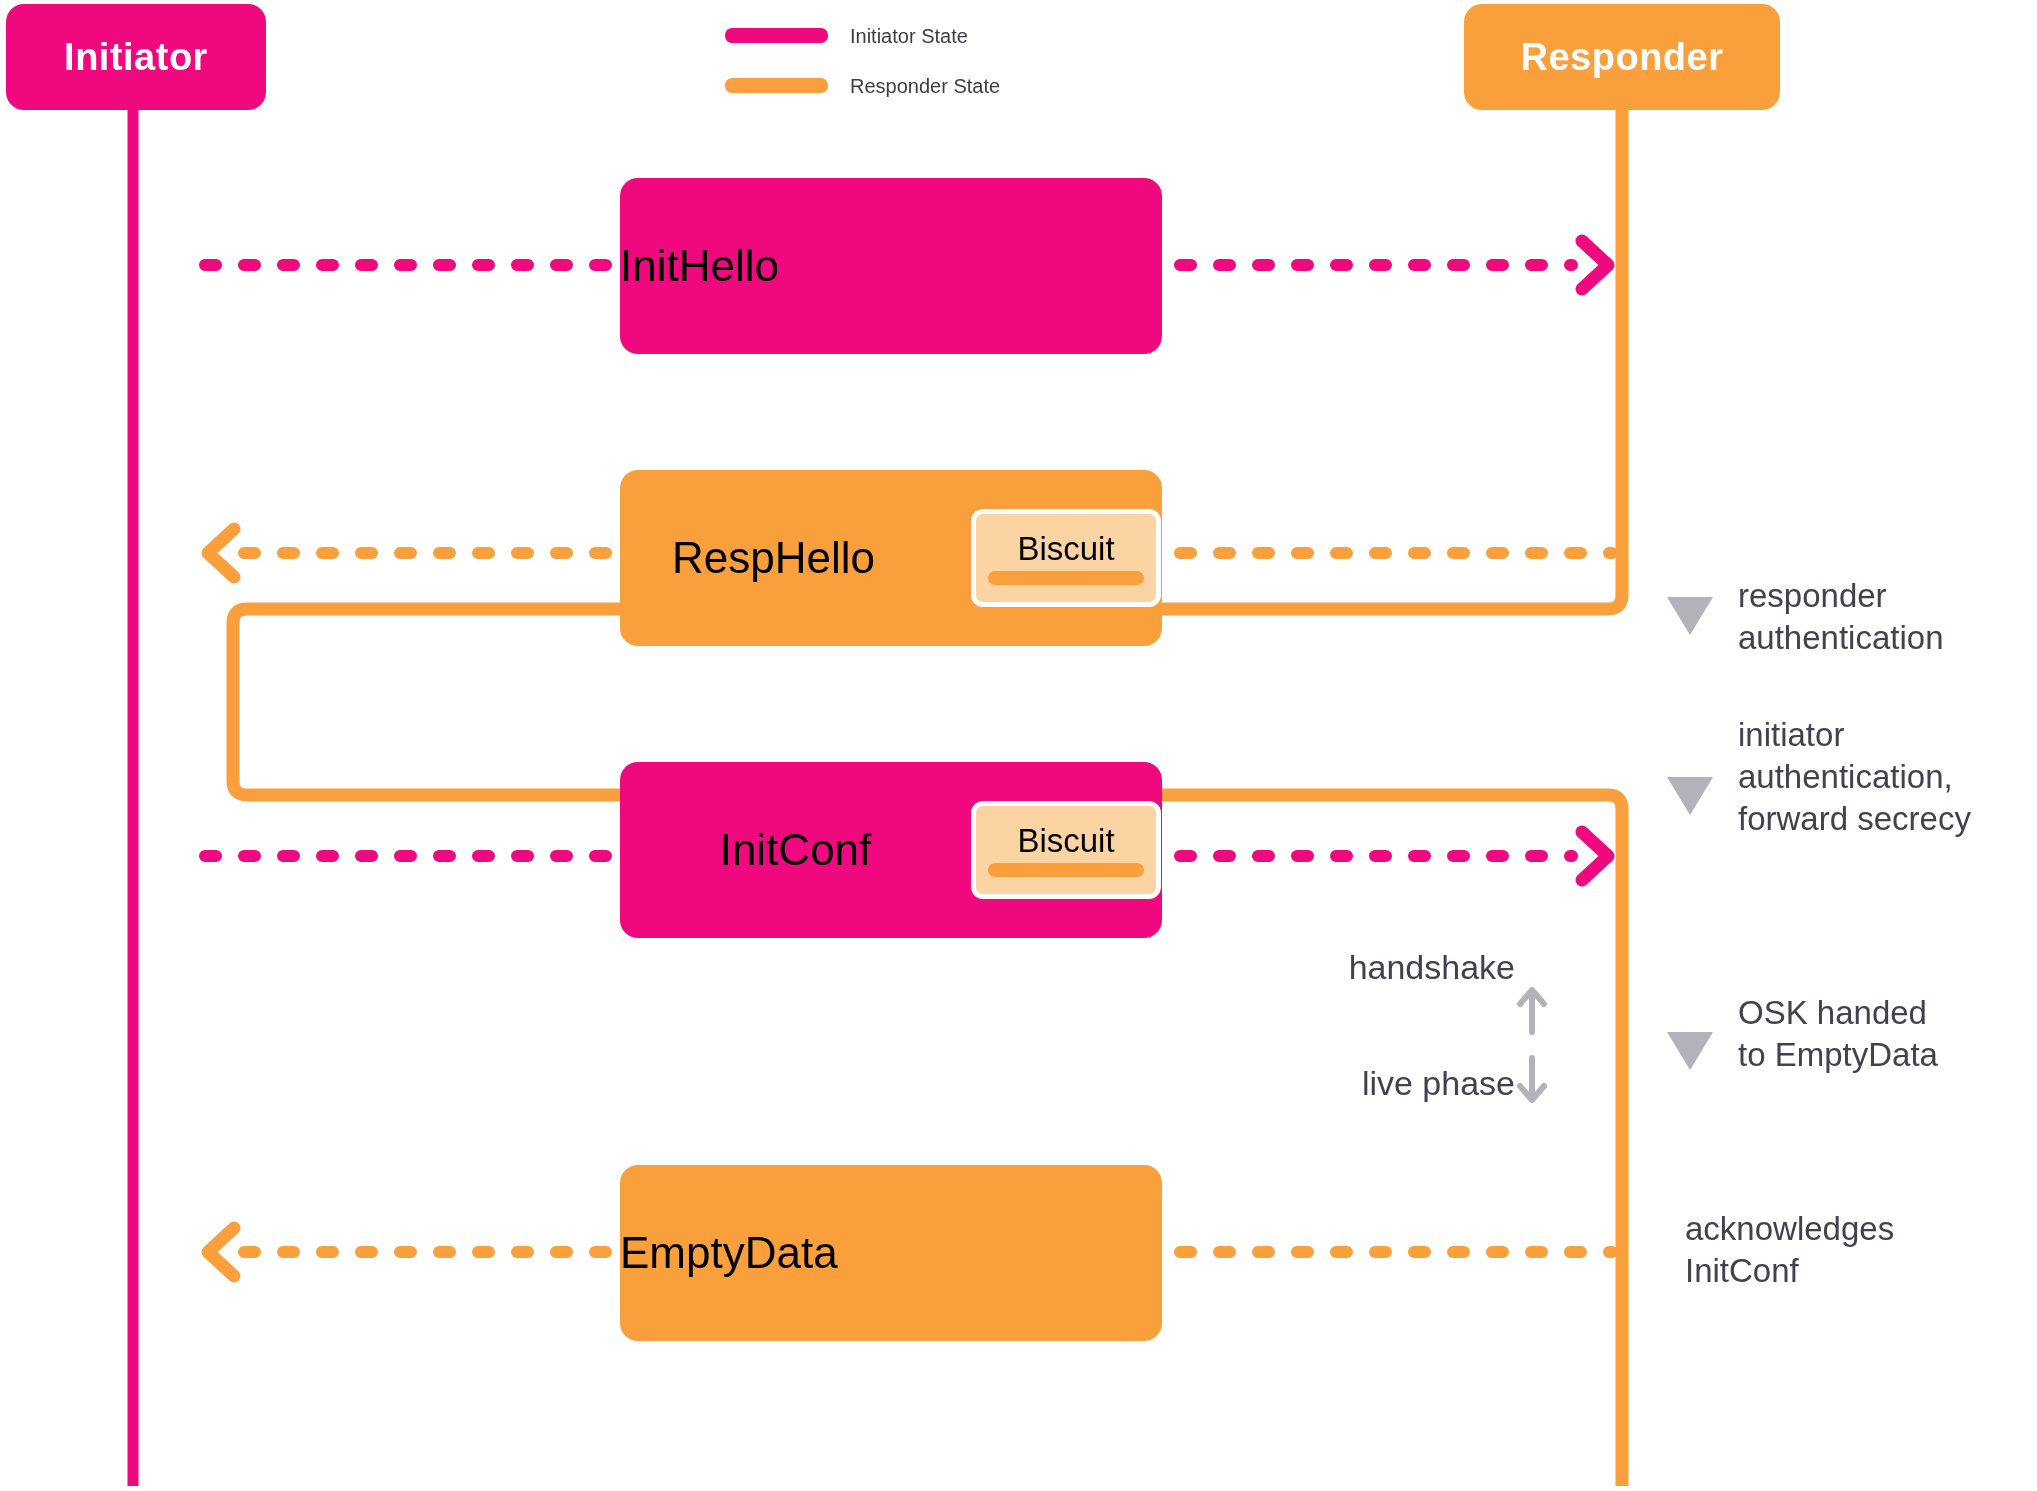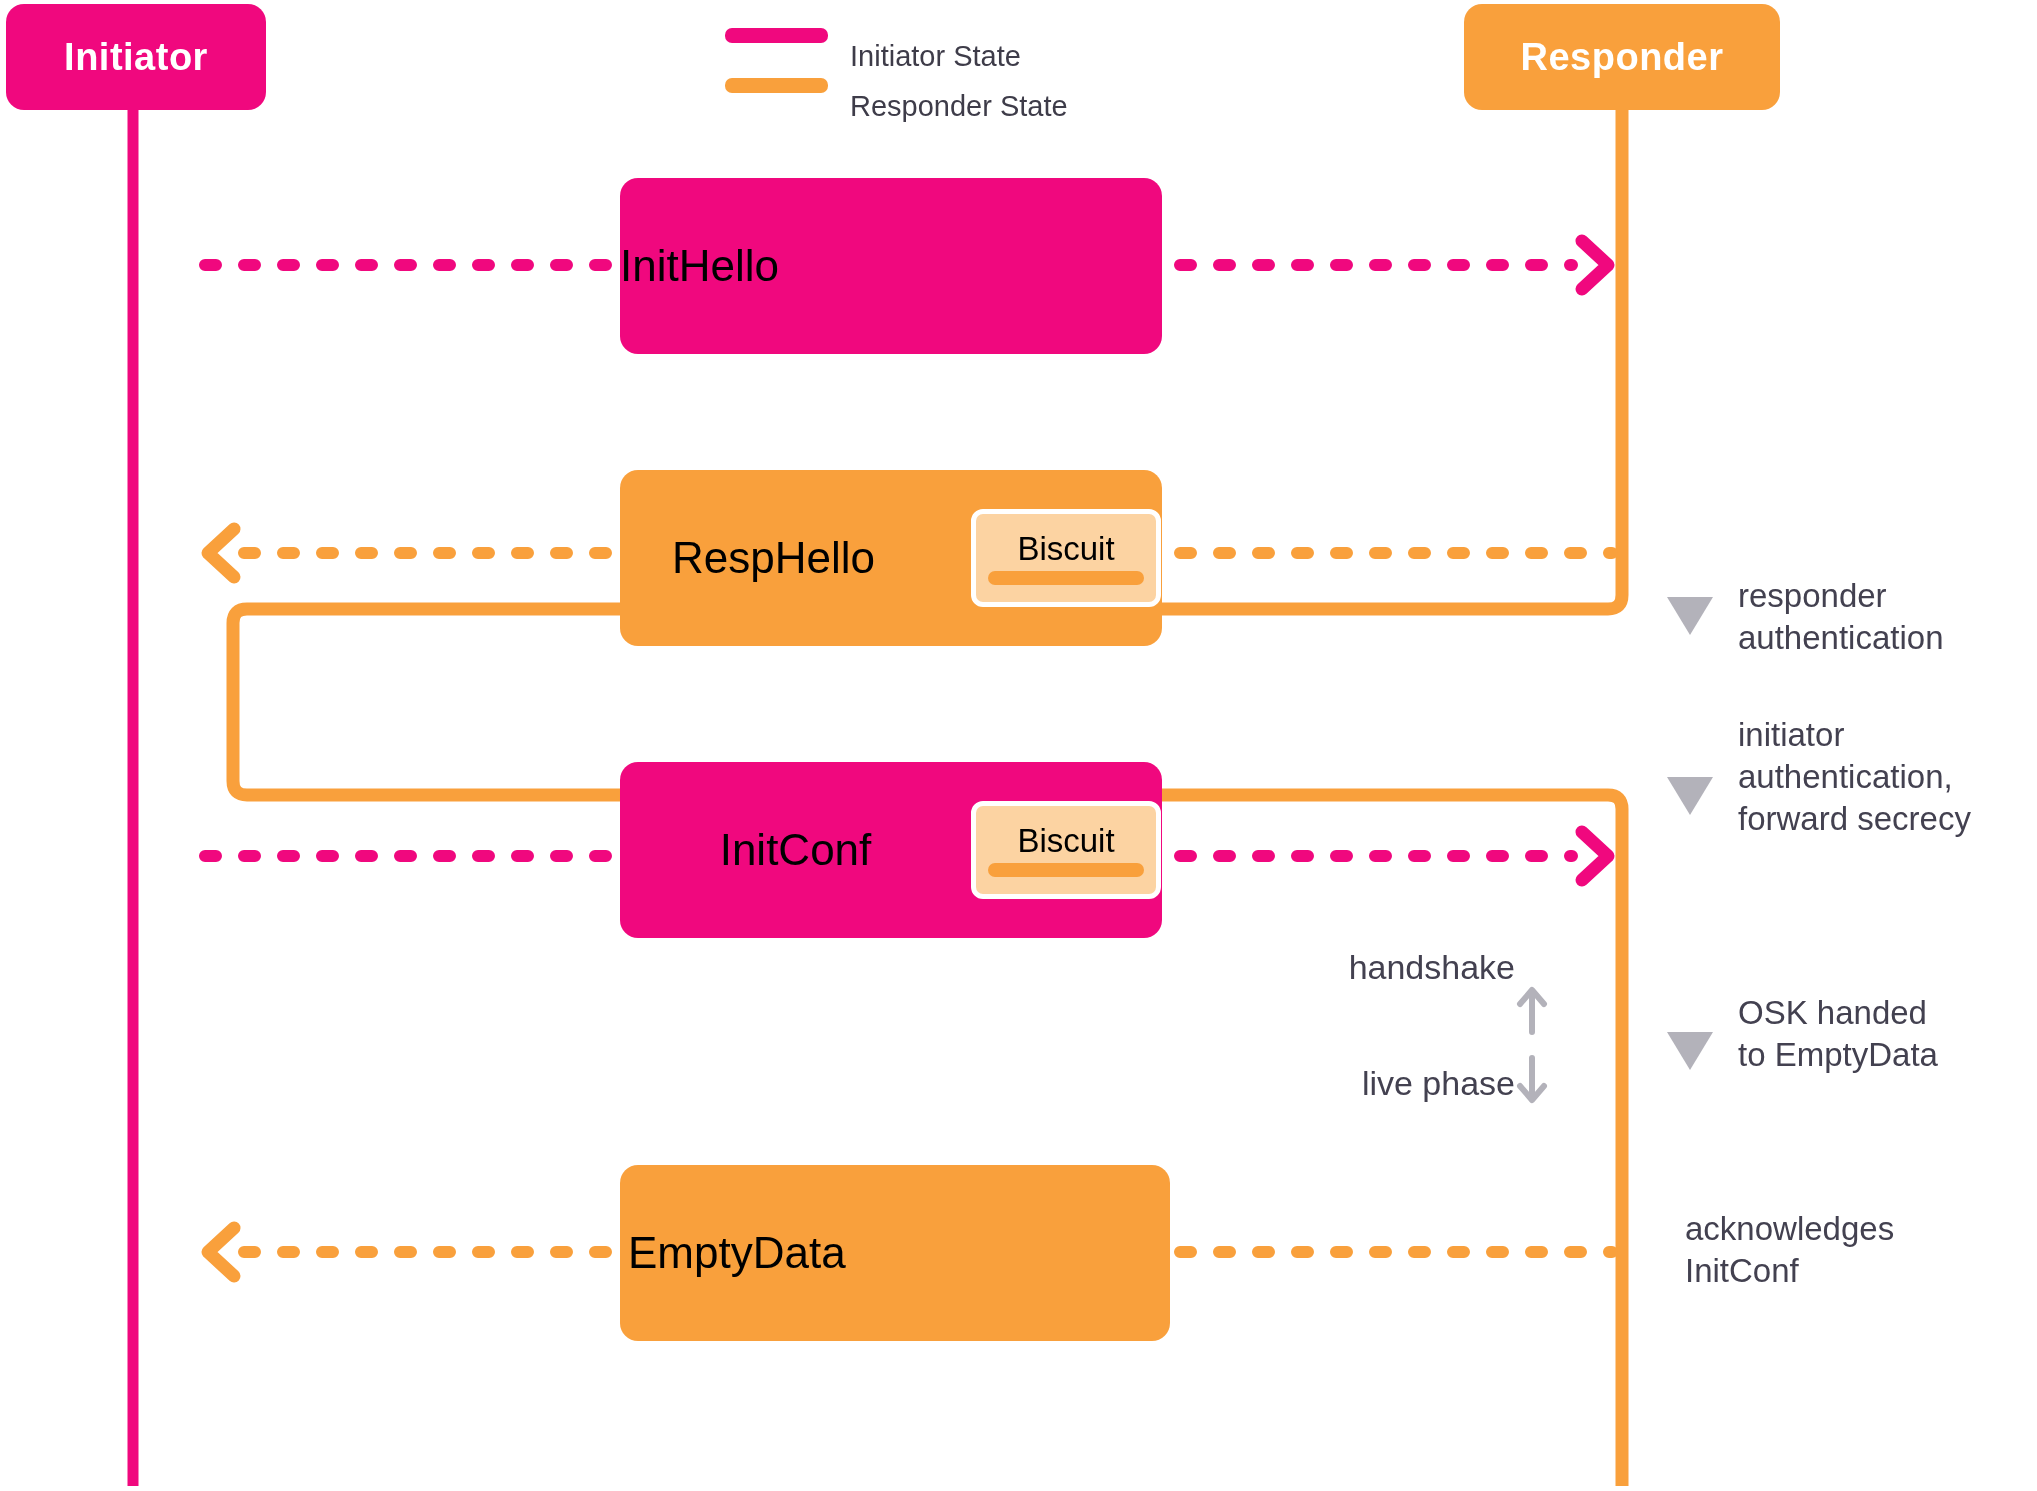--- a/index.html
+++ b/index.html
@@ -14,36 +14,36 @@
     position:absolute;border-radius:18px;display:flex;align-items:center;justify-content:center;
     color:#fff;font-size:38px;font-weight:bold;letter-spacing:.5px;
   }
   .actor.initiator{left:6px;top:4px;width:260px;height:106px;background:#F0087E;}
   .actor.responder{left:1464px;top:4px;width:316px;height:106px;background:#F9A03C;}
 
   
   .legend-swatch{position:absolute;width:103px;height:15px;border-radius:7px;}
   .legend-swatch.pink{left:725px;top:28px;background:#F0087E;}
   .legend-swatch.orange{left:725px;top:78px;background:#F9A03C;}
-  .legend-label{position:absolute;left:850px;height:40px;line-height:40px;font-size:29px;color:#3E3C49;margin-top:20px;}
+  .legend-label{position:absolute;left:850px;height:40px;line-height:40px;font-size:20px;color:#3E3C49;}
   .legend-label.l1{top:16px;}
   .legend-label.l2{top:66px;}
 
   
   .msg{
     position:absolute;left:620px;width:542px;height:176px;border-radius:18px;
     display:flex;align-items:center;justify-content:flex-start;
   }
   .msg .lbl{font-size:44px;color:#000;font-weight:500;}
   .msg.pink{background:#F0087E;}
   .msg.orange{background:#F9A03C;}
   .msg.m-inithello{top:178px;}
   .msg.m-resphello{top:470px;gap:44px;}
   .msg.m-initconf{top:762px;}
-  .msg.m-emptydata{top:1165px;padding-left:8px;}
+  .msg.m-emptydata{top:1165px;}
   .msg.with-biscuit{justify-content:flex-start;}
   .msg.with-biscuit .lbl{flex:1;text-align:center;}
 
   
   .biscuit{
     width:190px;height:98px;margin-right:1px;border-radius:12px;border:5px solid #ffffff;
     background:#FCD3A2;display:flex;flex-direction:column;align-items:center;justify-content:center;
     box-sizing:border-box;flex:0 0 auto;
   }
   .biscuit .b-lbl{font-size:33px;color:#000;font-weight:500;line-height:36px;}

